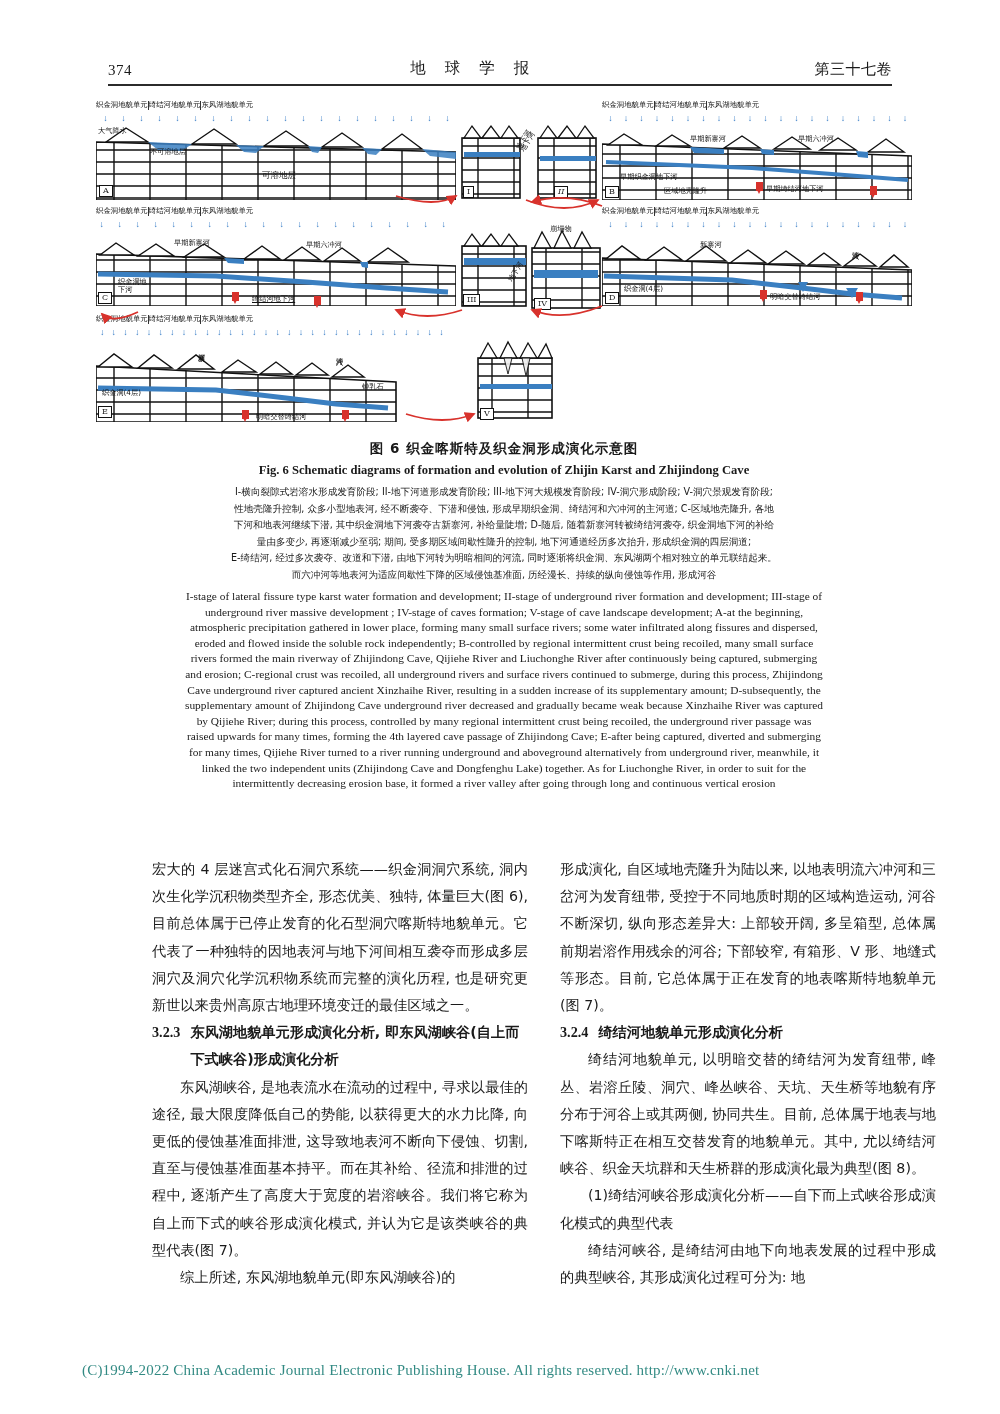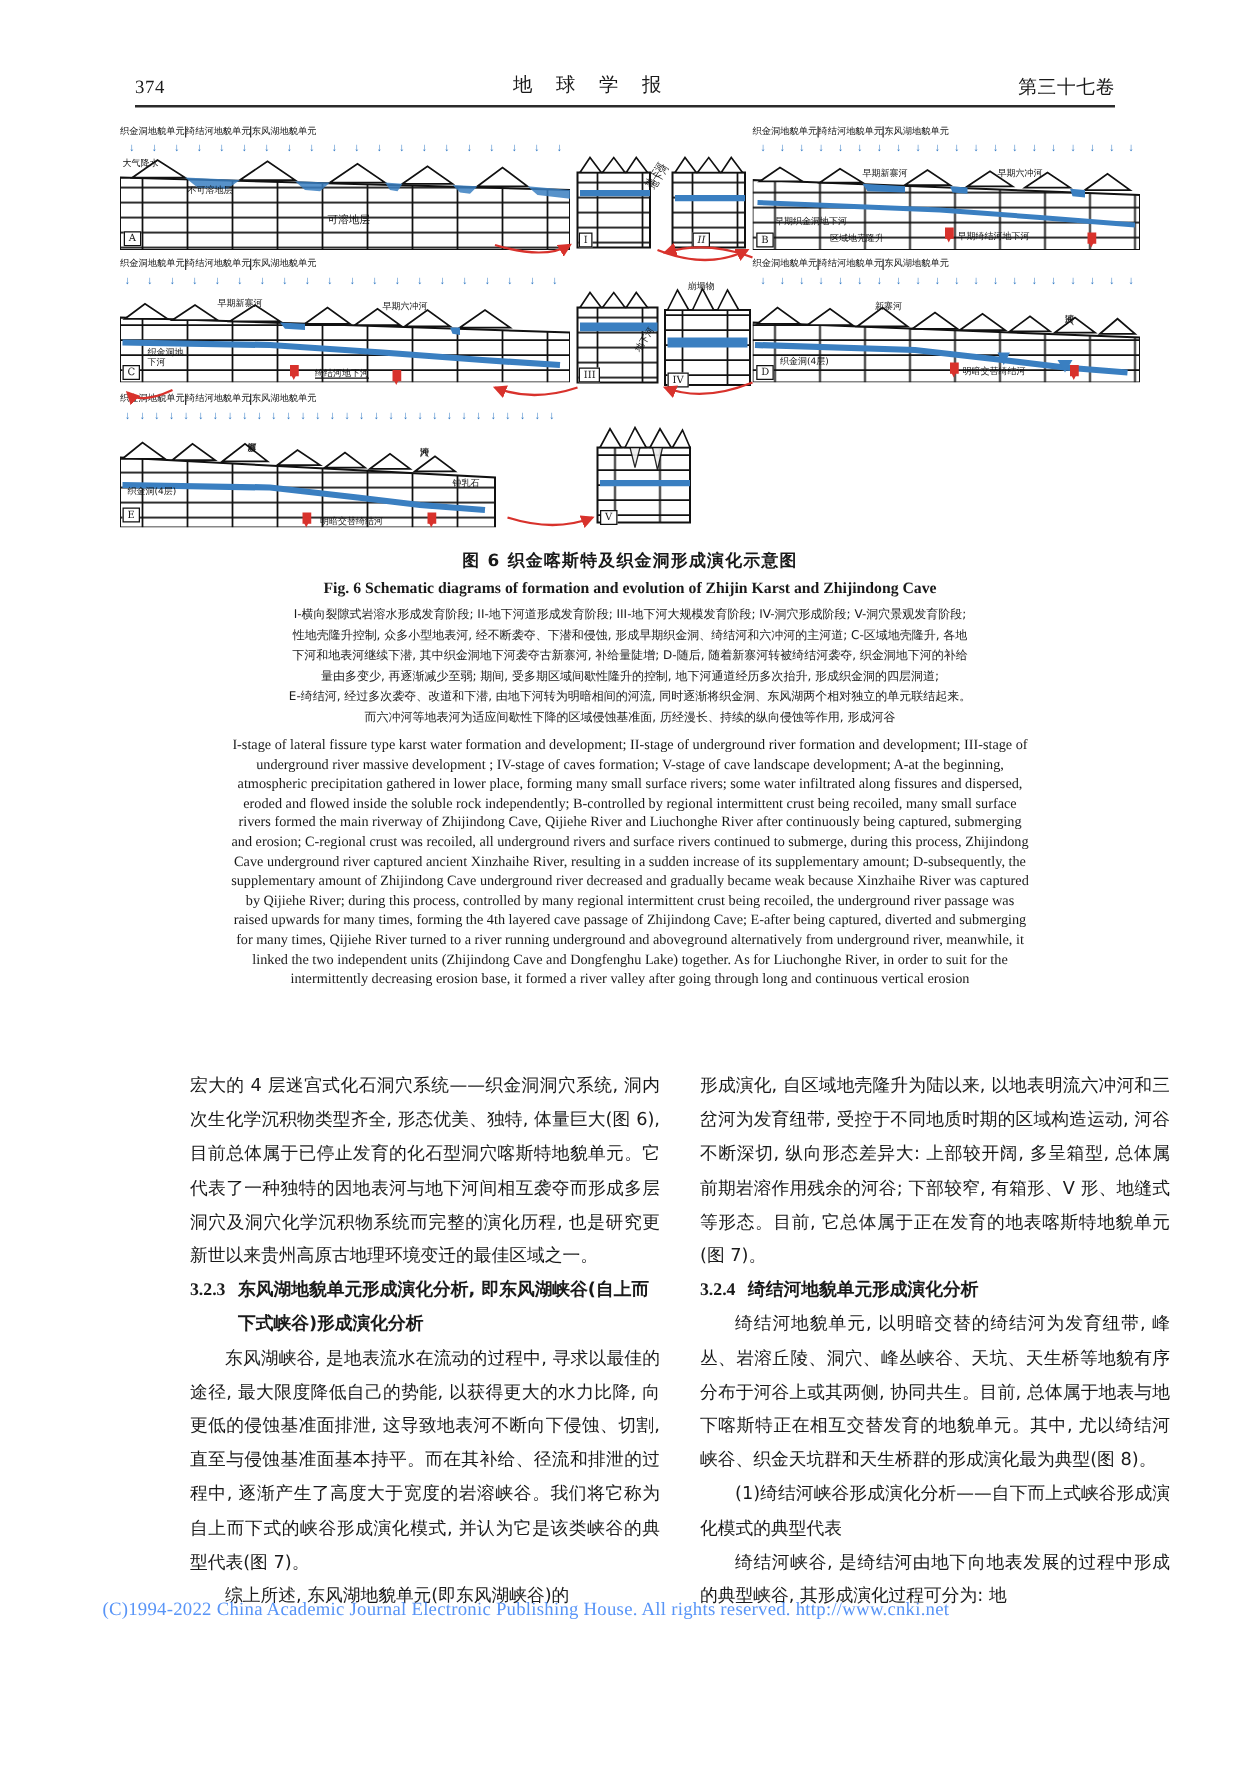--- a/index.html
+++ b/index.html
@@ -105,23 +105,23 @@
   .head3 {
     font-family:"DejaVu Sans", sans-serif; font-weight:bold;
     font-size:14.2px; line-height:27.2px; margin:0;
     display:flex; gap:10px;
   }
   .head3 .num { flex:0 0 auto; font-family:"Liberation Serif",serif; font-weight:bold;}
   .head3 .txt { flex:1 1 auto; }
 
   
   .watermark {
-    position:absolute; left:82px; top:1280px; width:860px;
+    position:absolute; left:82px; top:1362px; width:860px;
     font-family:"Liberation Serif", serif;
-    font-size:15px; color:#3b82f6; white-space:nowrap;
+    font-size:15px; color:#0f766e; white-space:nowrap;
     opacity:.85; letter-spacing:.2px;
   }
 </style>
 </head>
 <body>
 
 <div class="page">
 
   <div class="runhead">
     <span class="folio">374</span>

